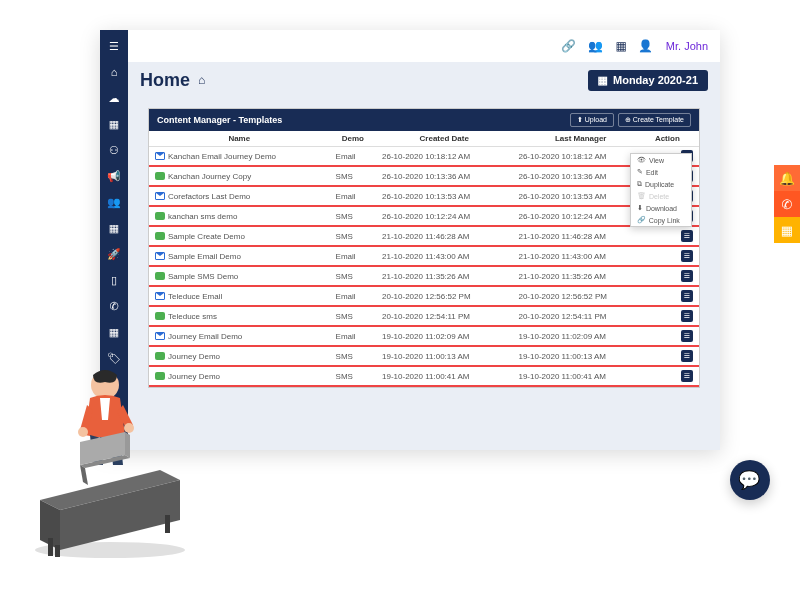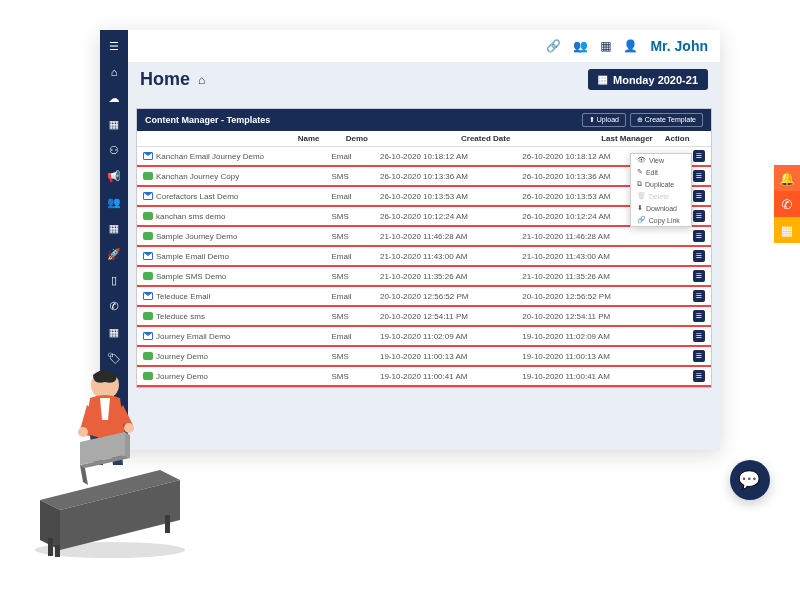--- a/index.html
+++ b/index.html
@@ -3,34 +3,34 @@
   <meta charset="utf-8">
   <style>
     *{margin:0;padding:0;box-sizing:border-box;font-family:Arial,sans-serif}
     body{background:#fff;width:800px;height:600px;position:relative;overflow:hidden}
     .app{position:absolute;left:100px;top:30px;width:620px;height:420px;background:#eaeef5;box-shadow:0 4px 20px rgba(0,0,0,0.15);display:flex}
     .sidebar{width:28px;background:#182c55;display:flex;flex-direction:column;align-items:center;padding-top:8px;gap:10px}
     .sidebar-item{width:16px;height:16px;display:flex;align-items:center;justify-content:center;color:#fff;cursor:pointer;font-size:11px}
     .main{flex:1;display:flex;flex-direction:column}
     .topbar{height:32px;background:#fff;display:flex;align-items:center;justify-content:flex-end;padding:0 12px;gap:12px}
     .topbar-icon{color:#182c55;font-size:12px;cursor:pointer}
-    .topbar-user{color:#0369a1;font-weight:bold;font-size:14px}
-    .breadcrumb-bar{height:36px;background:#eaeef5;display:flex;align-items:flex-end;justify-content:space-between;padding:8px 12px}
+    .topbar-user{color:#6d28d9;font-weight:normal;font-size:11px}
+    .breadcrumb-bar{height:36px;background:#eaeef5;display:flex;align-items:center;justify-content:space-between;padding:0 12px}
     .breadcrumb-left{display:flex;align-items:center;gap:8px}
     .breadcrumb-title{color:#182c55;font-size:18px;font-weight:bold}
     .breadcrumb-icon{color:#182c55;font-size:12px}
     .date-badge{background:#182c55;color:#fff;padding:4px 10px;border-radius:3px;font-size:11px;font-weight:bold;display:flex;align-items:center;gap:5px}
-    .content{flex:1;padding:10px 8px;position:relative}
+    .content{flex:1;padding:10px 20px;position:relative}
     .panel{background:#fff;border:1px solid #ccc}
     .panel-header{background:#182c55;color:#fff;display:flex;align-items:center;justify-content:space-between;padding:4px 8px;font-size:9px}
     .panel-title{font-weight:bold}
     .panel-actions{display:flex;gap:4px}
     .panel-btn{background:transparent;border:1px solid rgba(255,255,255,0.4);color:#fff;padding:2px 6px;font-size:7px;cursor:pointer;border-radius:2px}
     .table{width:100%;border-collapse:collapse;font-size:8px}
-    .table th{text-align:right;padding:3px 6px;border-bottom:1px solid #ddd;font-weight:bold;color:#333;font-size:8px}
+    .table th{text-align:center;padding:3px 6px;border-bottom:1px solid #ddd;font-weight:bold;color:#333;font-size:8px}
     .table td{padding:3px 6px;border-bottom:2px solid #ef4444;color:#555}
     .row-icon{display:inline-block;width:10px;height:8px;margin-right:3px;vertical-align:middle}
     .icon-email{border:1px solid #2a6bd4;border-radius:1px;position:relative}
     .icon-email::after{content:'';position:absolute;left:0;top:0;width:0;height:0;border-left:4px solid transparent;border-right:4px solid transparent;border-top:3px solid #2a6bd4}
     .icon-sms{background:#4caf50;border-radius:2px;position:relative}
     .action-btn{width:12px;height:12px;background:#182c55;border-radius:2px;display:inline-flex;align-items:center;justify-content:center;color:#fff;font-size:7px;cursor:pointer}
     .context-menu{position:absolute;right:28px;top:55px;background:#fff;border:1px solid #ccc;box-shadow:0 2px 8px rgba(0,0,0,0.2);font-size:7px;width:62px;z-index:10}
     .context-menu-item{padding:2px 6px;cursor:pointer;color:#555;display:flex;align-items:center;gap:3px}
     .context-menu-item.disabled{color:#ccc}
     .side-tabs{position:absolute;right:0;top:165px;display:flex;flex-direction:column}
@@ -122,21 +122,21 @@
     <td style="text-align:right"><span class="action-btn">☰</span></td>
   </tr>
               <tr>
     <td><span class="row-icon icon-sms"></span><span>kanchan sms demo</span></td>
     <td>SMS</td>
     <td>26-10-2020 10:12:24 AM</td>
     <td>26-10-2020 10:12:24 AM</td>
     <td style="text-align:right"><span class="action-btn">☰</span></td>
   </tr>
               <tr>
-    <td><span class="row-icon icon-sms"></span><span>Sample Journey Demo</span></td>
+    <td><span class="row-icon icon-sms"></span><span>Sample Create Demo</span></td>
     <td>SMS</td>
     <td>21-10-2020 11:46:28 AM</td>
     <td>21-10-2020 11:46:28 AM</td>
     <td style="text-align:right"><span class="action-btn">☰</span></td>
   </tr>
               <tr>
     <td><span class="row-icon icon-email"></span><span>Sample Email Demo</span></td>
     <td>Email</td>
     <td>21-10-2020 11:43:00 AM</td>
     <td>21-10-2020 11:43:00 AM</td>

